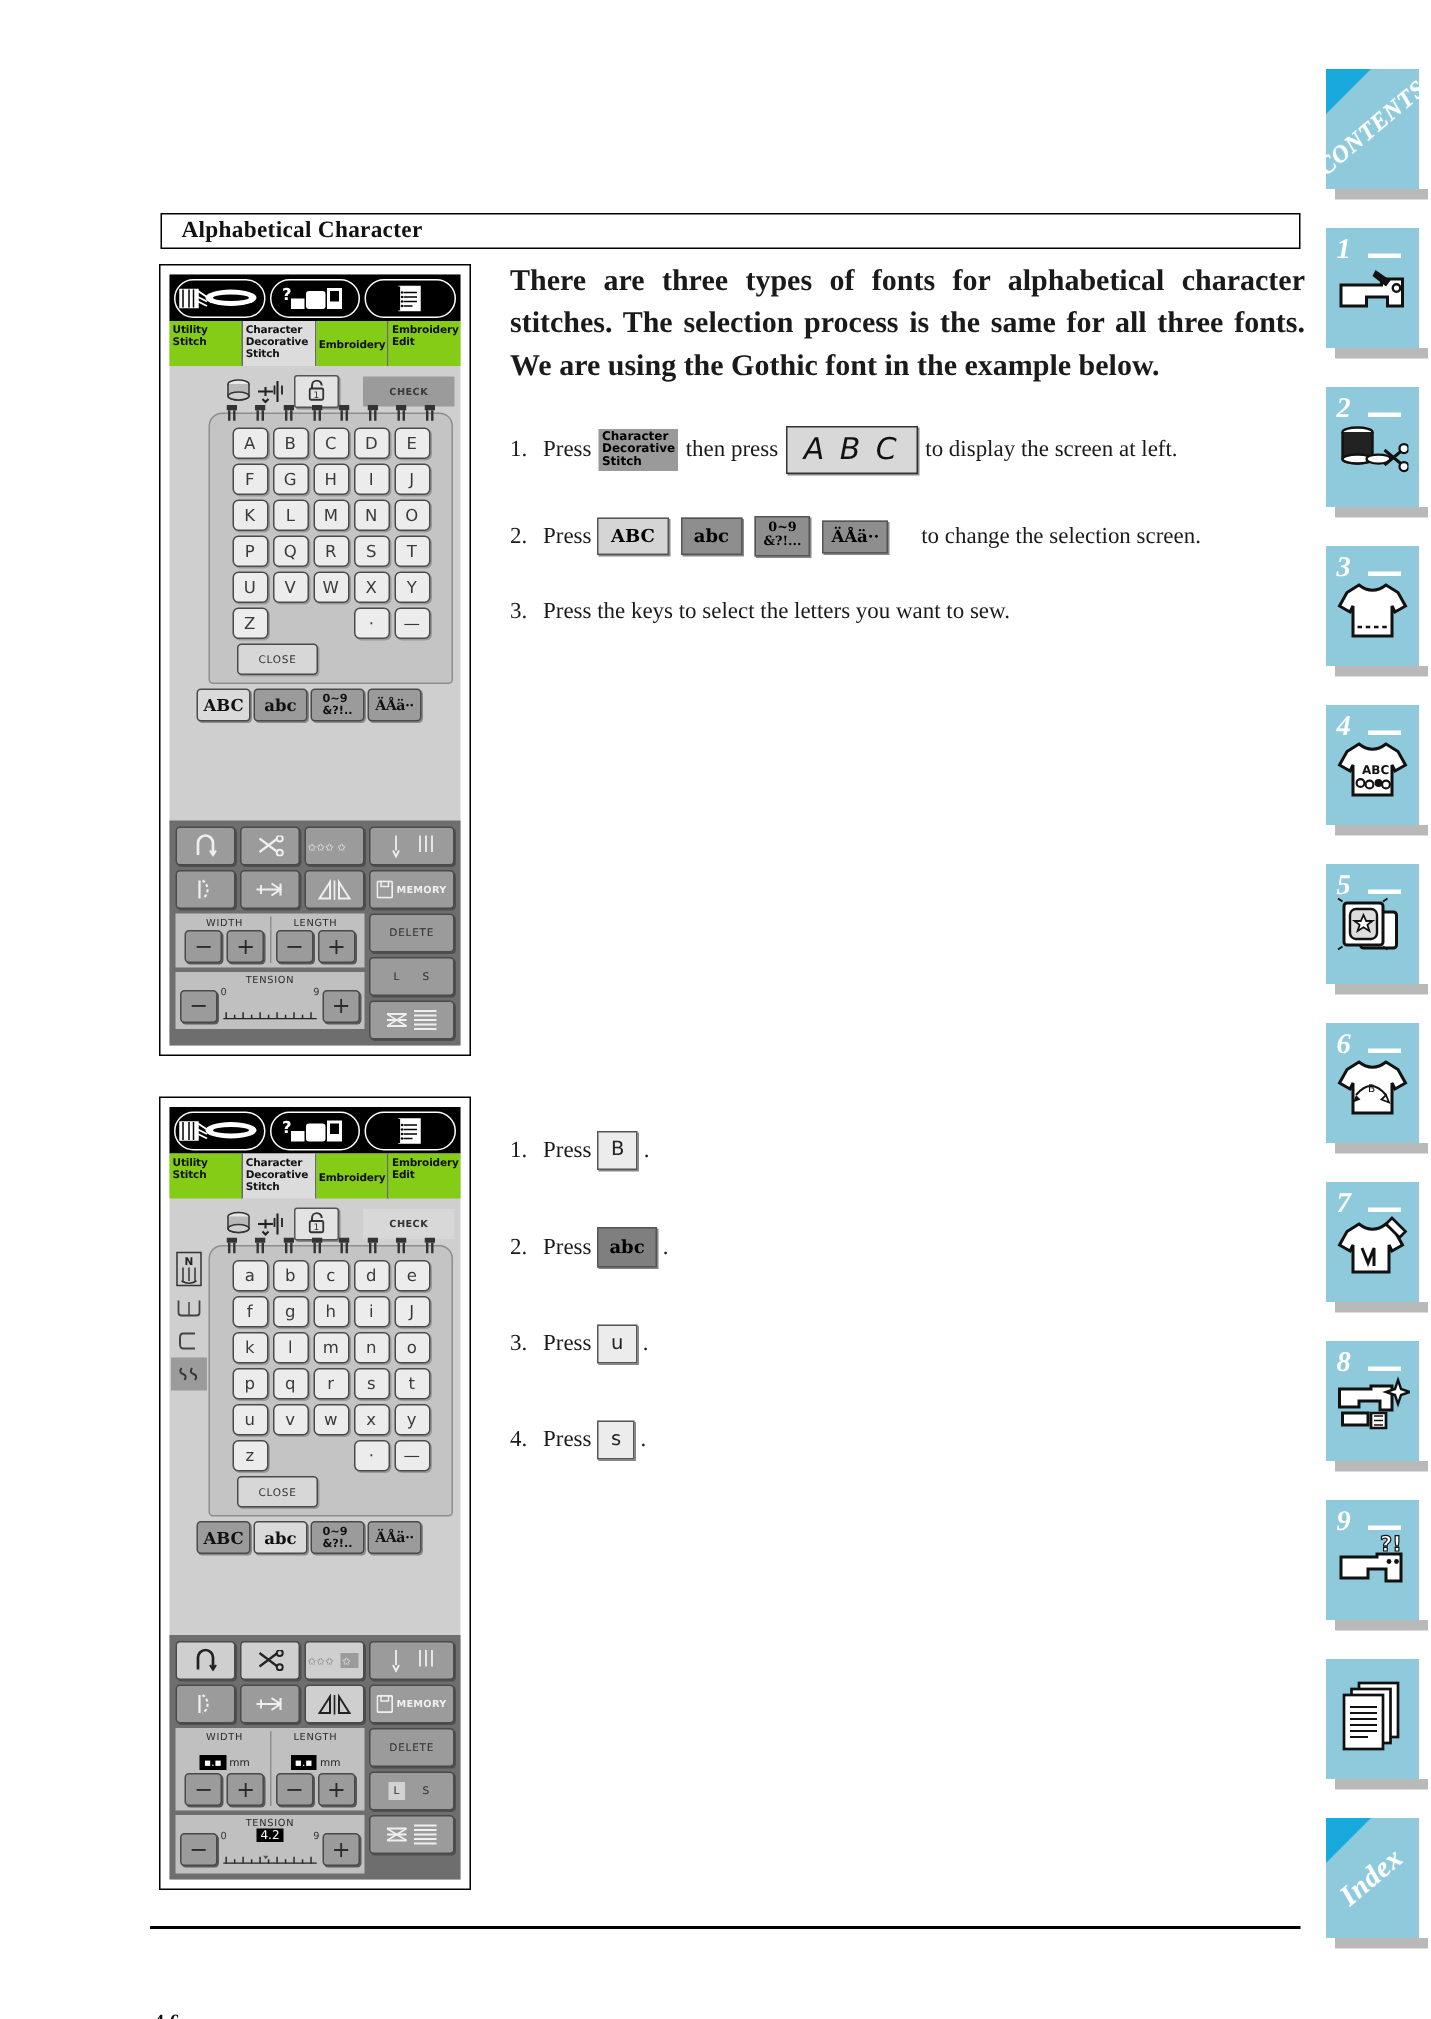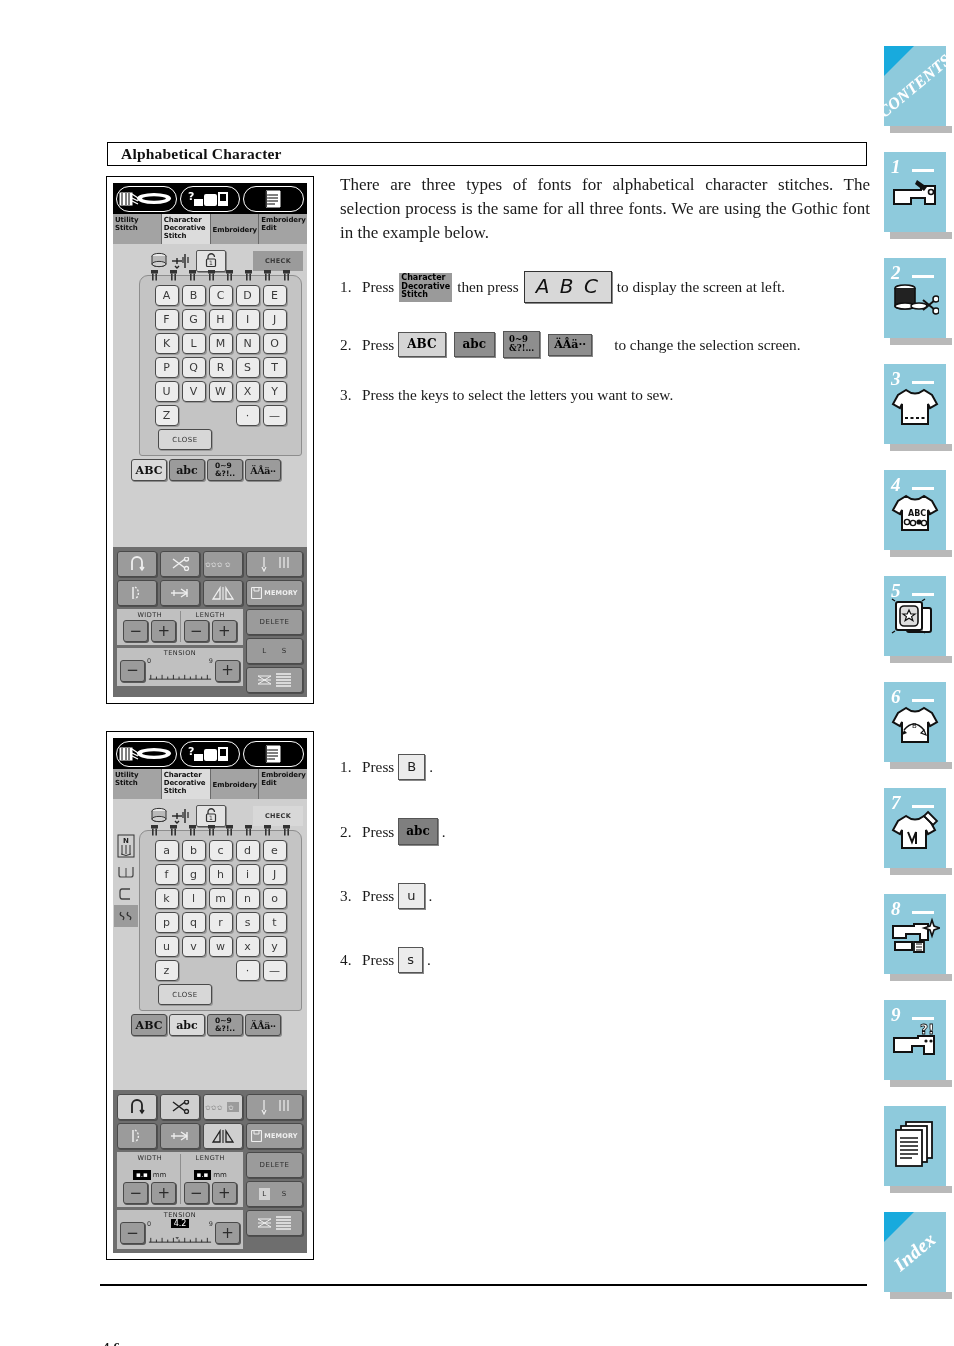--- a/index.html
+++ b/index.html
@@ -24,34 +24,34 @@
   .section-heading .title {
     font-family:"Liberation Serif", serif;
     font-weight:bold; font-size:15.5px; color:#111;
     padding-left:13px; letter-spacing:0.2px;
   }
 
   
   .body-col { position:absolute; left:340px; top:173px; width:530px; }
   .para {
     font-family:"Liberation Serif", serif;
-    font-size:17px; color:#1a1a1a; line-height:1.42;
-    text-align:justify; text-justify:inter-word;
+    font-size:20px; color:#1a1a1a; line-height:1.42;
+    text-align:justify; text-justify:inter-word;font-weight:bold;
   }
   .steps { margin-top:26px; }
   .step { display:flex; align-items:center; margin-bottom:25px; font-size:15.3px; color:#1a1a1a; }
   .step .num { width:22px; flex:0 0 22px; }
   .step .txt { white-space:nowrap; }
   .step .after { margin-left:18px; }
 
   
   .chip {
     display:inline-block; vertical-align:middle;
     font-family:"DejaVu Sans", sans-serif;
-    line-height:1;
+    text-align:center; line-height:1;
     border:1px solid #555;
     box-shadow: 1px 1px 0 #888;
   }
   .chip-cds {
     background:#9a9a9a; color:#000; border:none; box-shadow:none;
     font-family:"DejaVu Sans", sans-serif;
     font-weight:bold; font-size:8px; line-height:8.5px;
     padding:1px 2px 2px 2px; text-align:left; margin:0 5px;
   }
   .chip-abc-big {
@@ -103,34 +103,34 @@
 
   
   .lcd-topbar { background:#000; height:31px; display:flex; align-items:center; padding:2px 3px; gap:3px; }
   .tb-btn { flex:1; height:26px; border:1.5px solid #fff; border-radius:13px; position:relative; background:#000;
             display:flex; align-items:center; justify-content:center; }
   .tb-btn svg { display:block; }
 
   
   .lcd-tabs { display:flex; height:30px; }
   .lcd-tab {
-    flex:1; background:#a3a3a3; color:#111;
+    flex:1; background:#84cc16; color:#111;
     font-family:"DejaVu Sans", sans-serif; font-weight:bold; font-size:7px; line-height:7.8px;
     padding:3px 1px 0 2px; border-right:1px solid #6a6a6a; letter-spacing:-0.1px;
   }
   .lcd-tab.active { background:#dcdcdc; }
 
   
   .lcd-body { position:relative; padding:0; }
 
   .row-tools { display:flex; align-items:center; height:30px; padding:3px 4px 0 4px; gap:4px; }
   .bobbin-grp { display:flex; align-items:center; gap:1px; }
   .lockbtn { width:30px; height:22px; background:#e3e3e3; border:1px solid #555; border-radius:2px;
              display:flex; align-items:center; justify-content:center; box-shadow:1px 1px 0 #8a8a8a; }
-  .checkbtn { margin-left:auto; width:50px; height:20px; background:#9b9b9b; color:#3a3a3a;
+  .checkbtn { margin-left:auto; width:61px; height:20px; background:#9b9b9b; color:#3a3a3a;
               font-size:6.5px; font-weight:bold; letter-spacing:0.3px;
               display:flex; align-items:center; justify-content:center; font-family:"DejaVu Sans", sans-serif; }
 
   
   .keycard {
     margin:1px 5px 0 26px; background:#c4c4c4; border:1px solid #8d8d8d;
     border-radius:9px 9px 3px 3px; padding:9px 4px 5px 4px; position:relative;
   }
   .pins { position:absolute; left:0; right:0; top:-6px; display:flex; justify-content:space-around; padding:0 5px; }
   .pin { width:7px; height:11px; }

